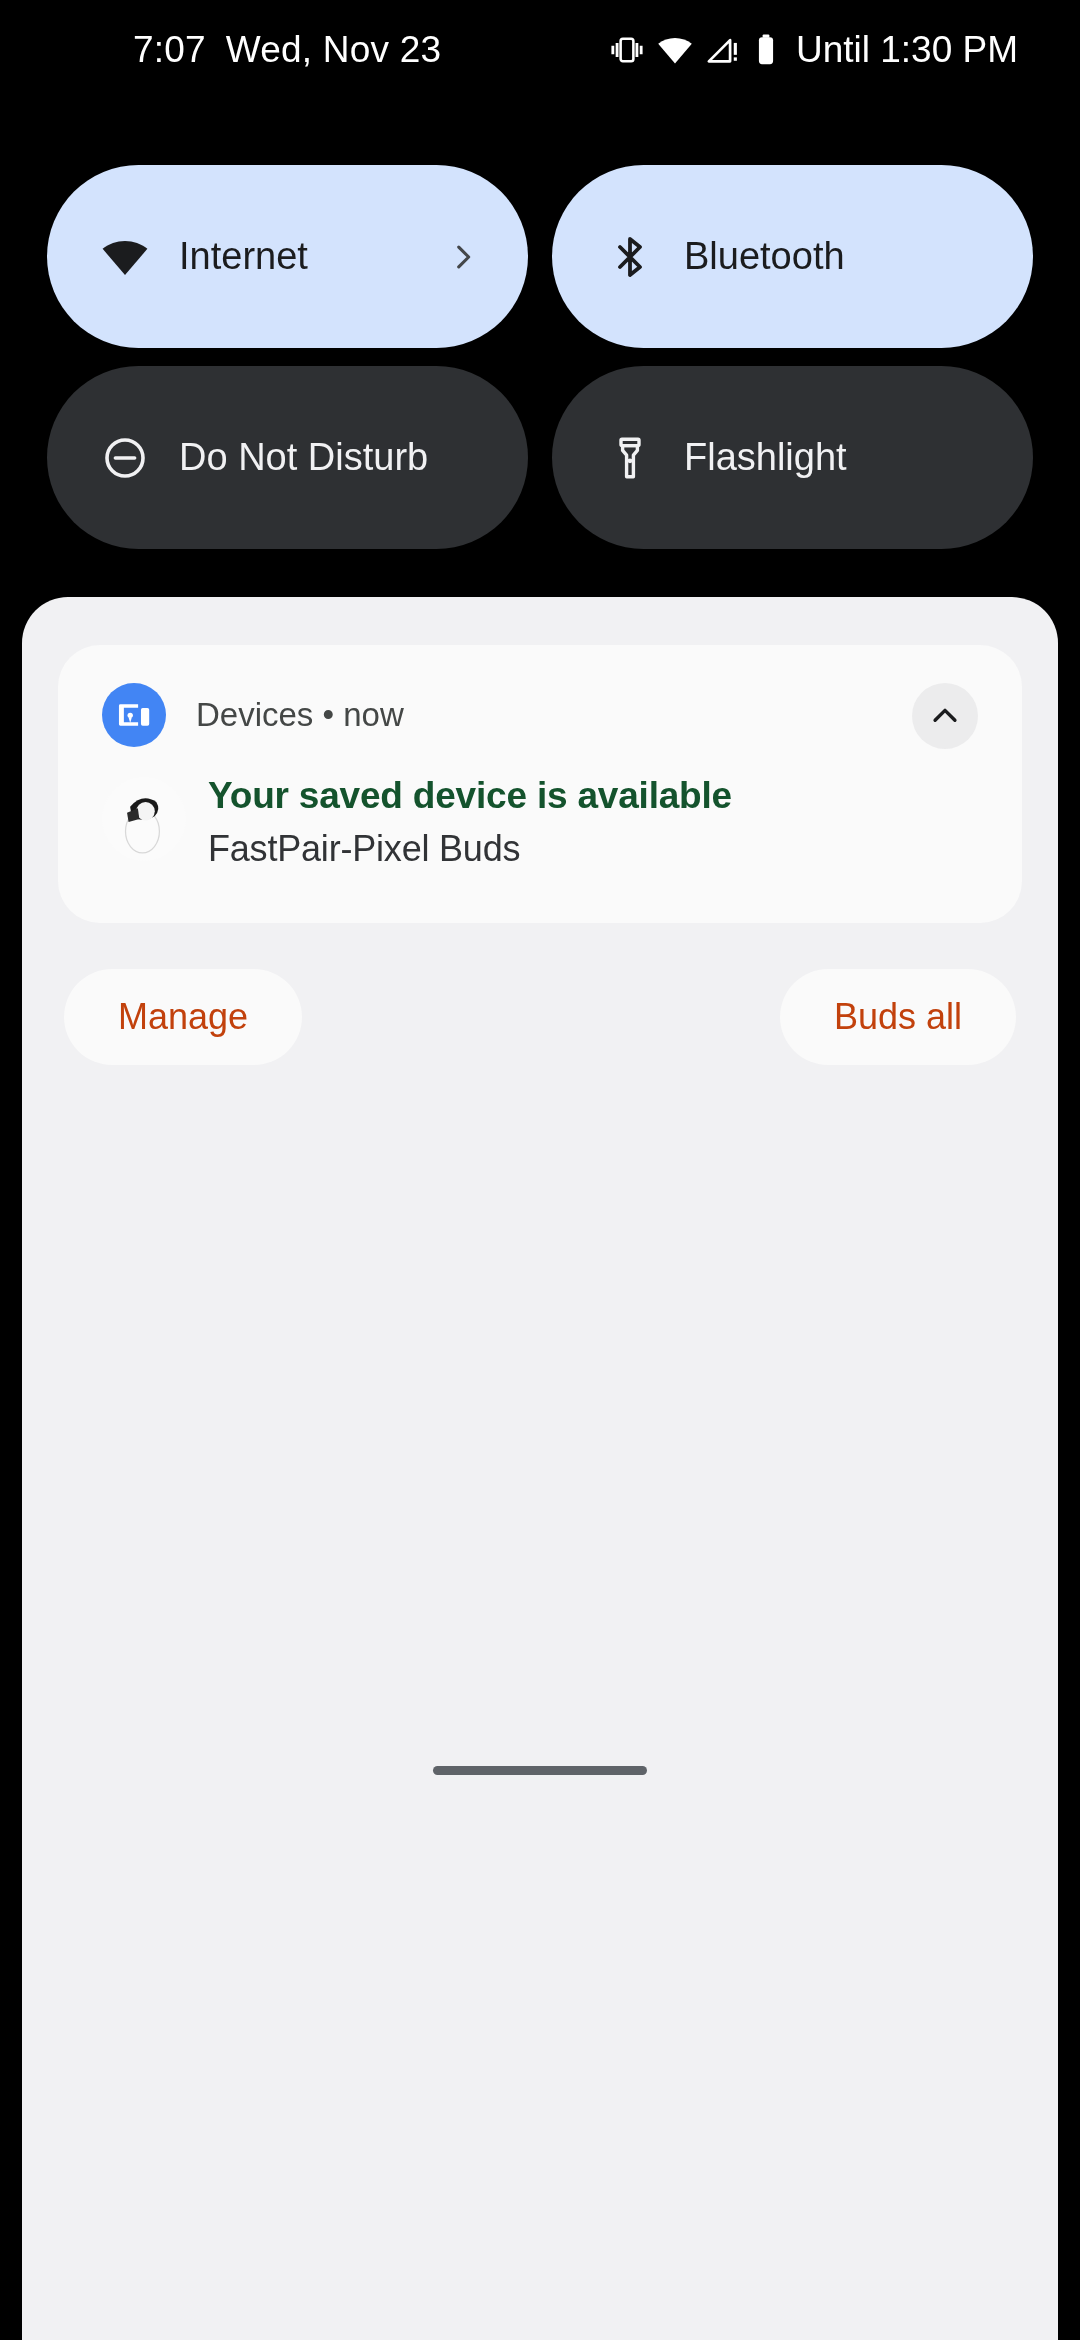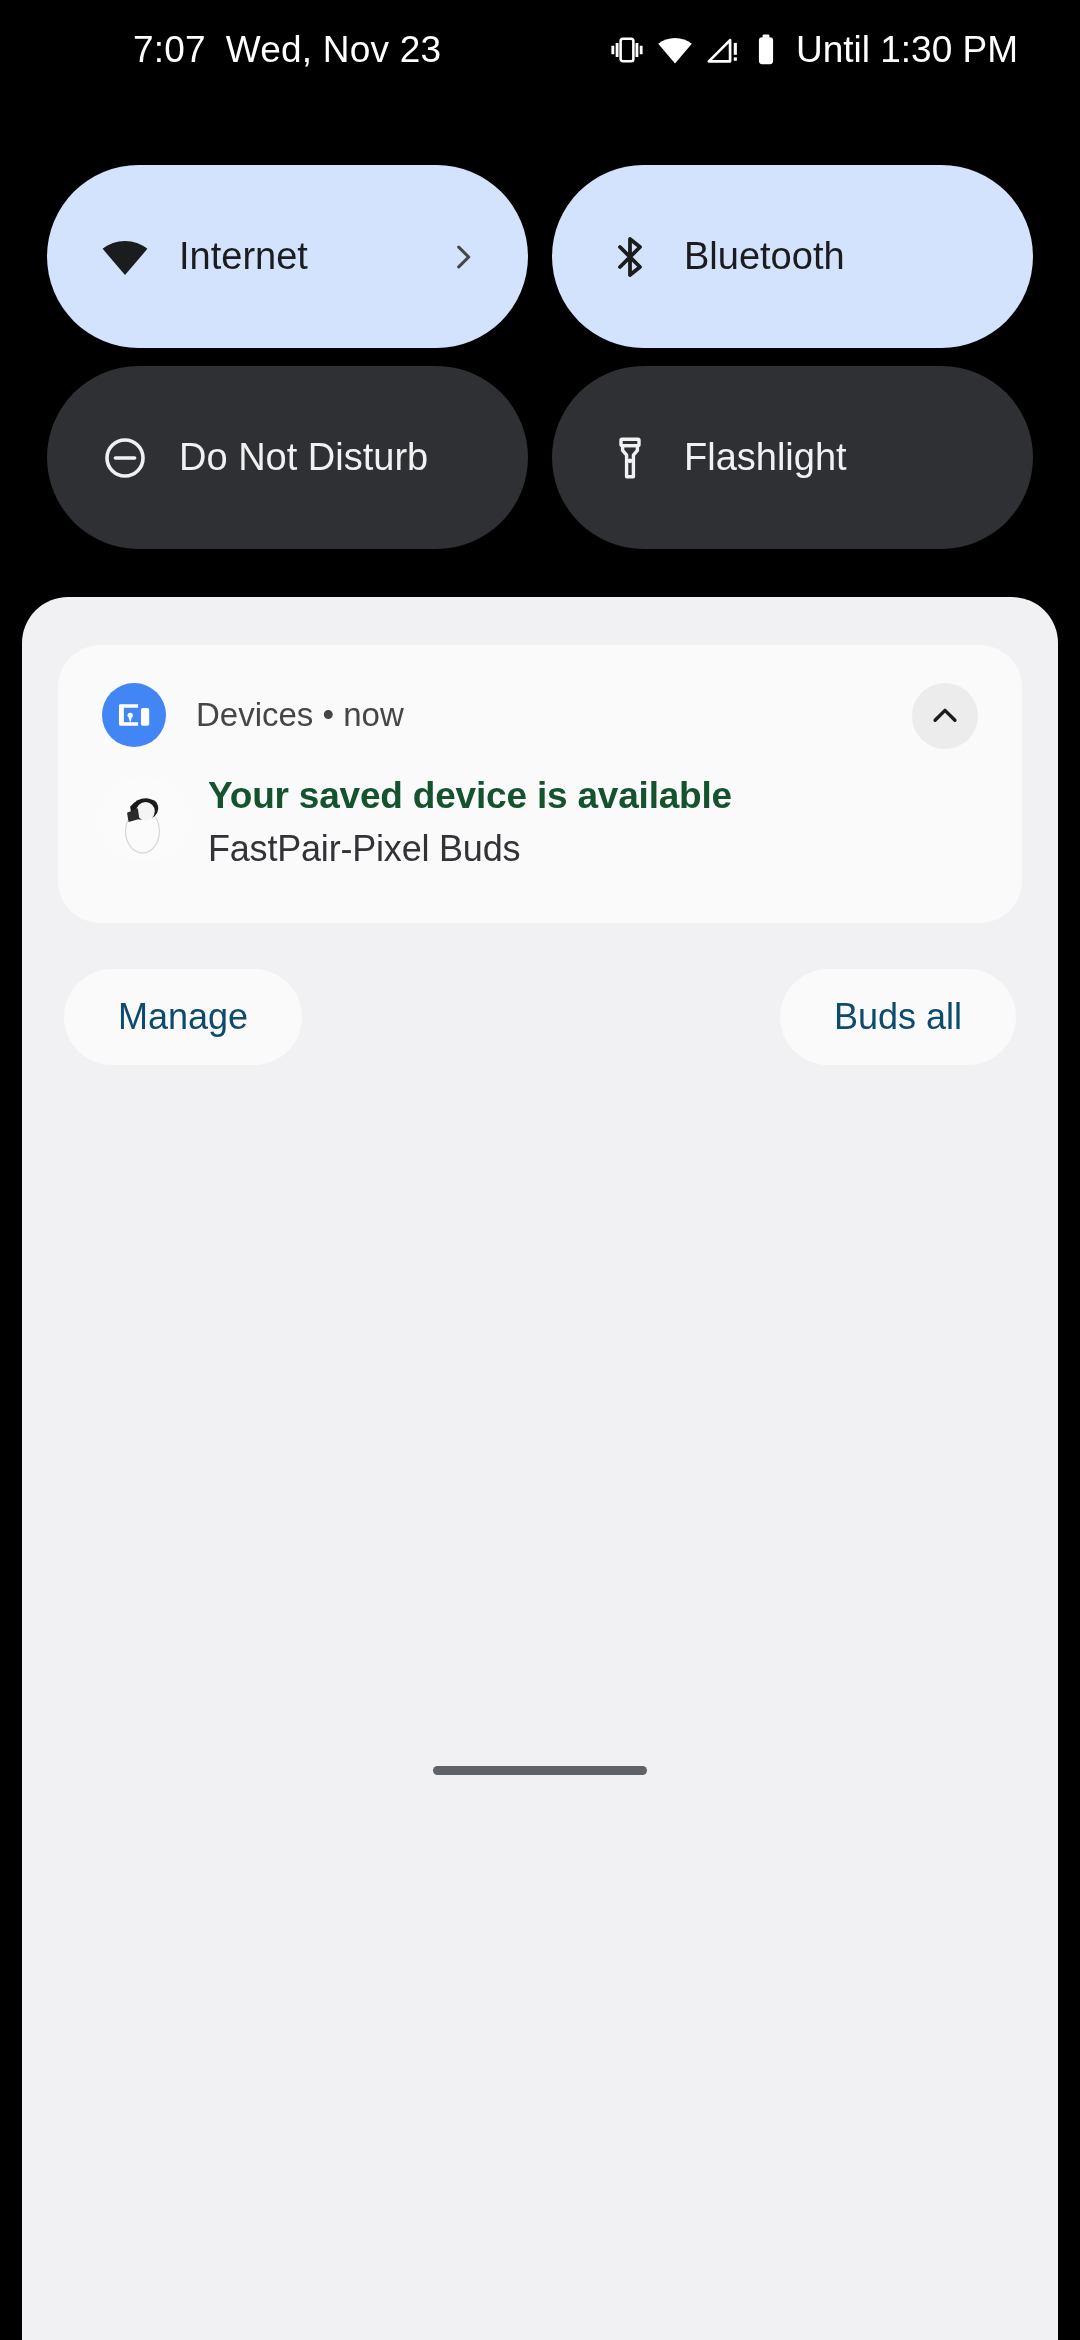--- a/index.html
+++ b/index.html
@@ -101,21 +101,21 @@
     letter-spacing:-0.2px; line-height:1.15;
   }
 
   
   .shade-footer {
     position:absolute; left:42px; right:42px; top:372px;
     display:flex; justify-content:space-between; align-items:center;
   }
   .pill-btn {
     height:96px; border-radius:48px;
-    background:#fafafa; color:#0c4a6e;
+    background:#fafafa; color:#c2410c;
     font-size:36px; display:flex; align-items:center;
     justify-content:center; padding:0 54px;
     border:none;
     font-family:"Liberation Sans", sans-serif;
   }
 
   
   .gesture-bar {
     position:absolute; left:50%; transform:translateX(-50%);
     bottom:33px; width:214px; height:9px;

